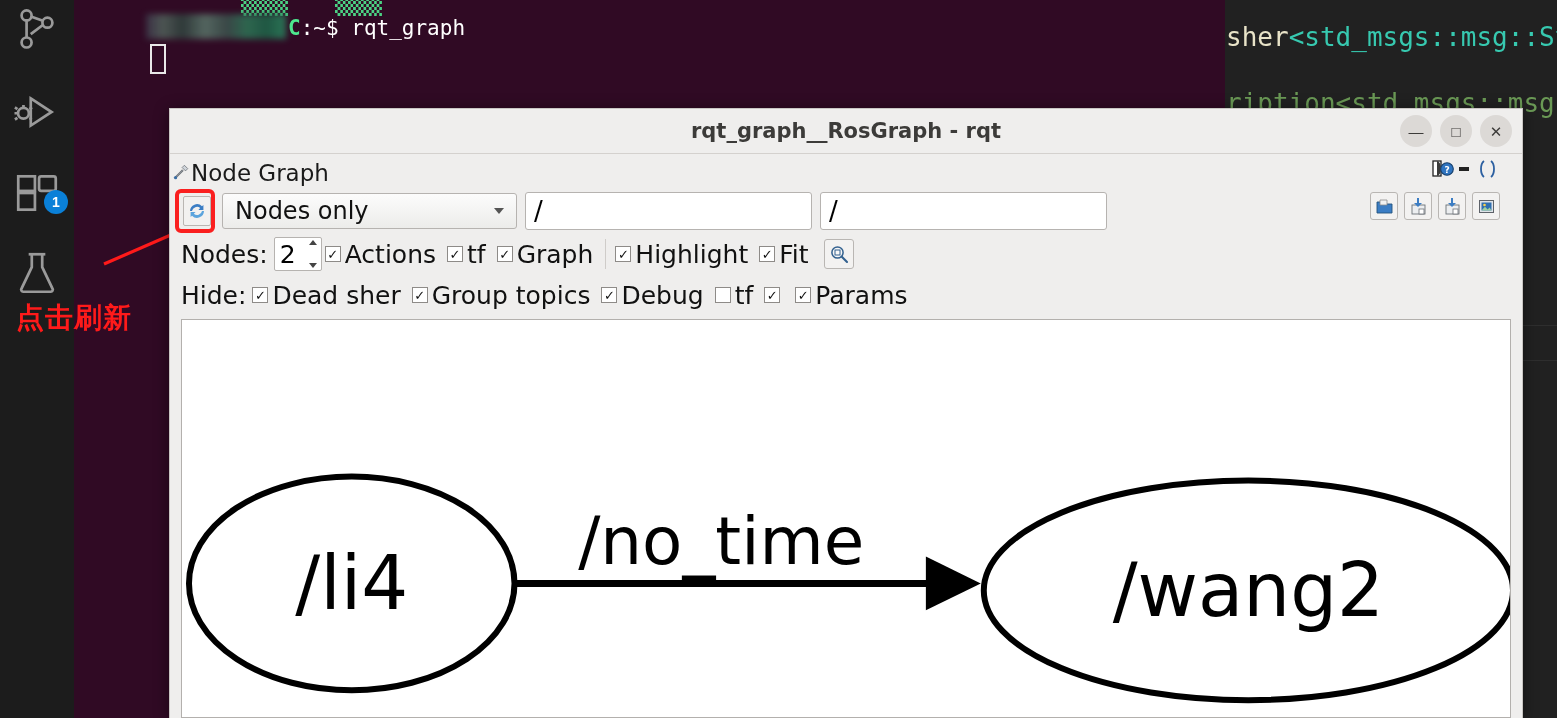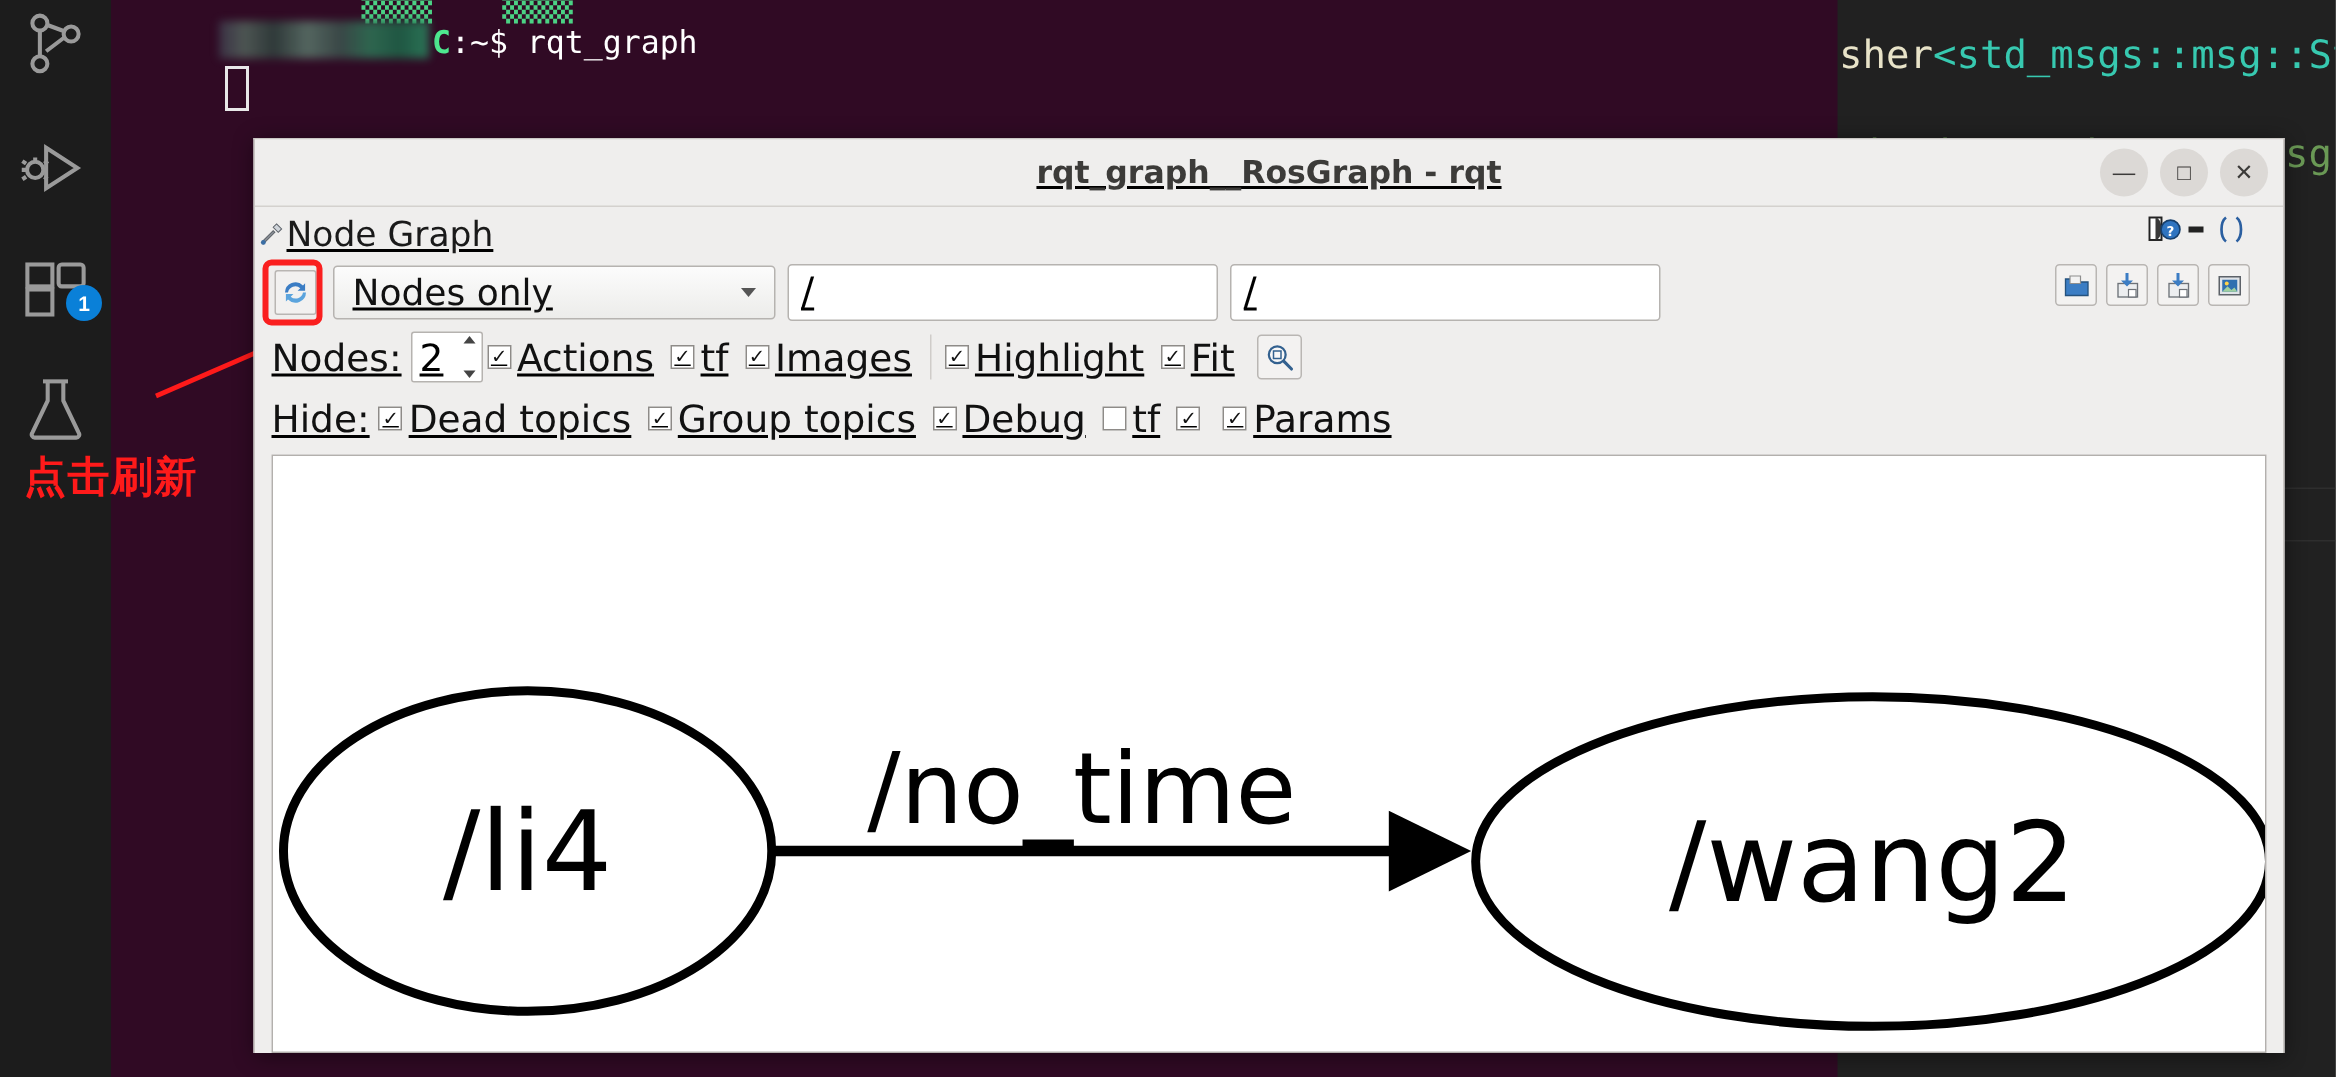--- a/index.html
+++ b/index.html
@@ -80,27 +80,27 @@
   .annot-text {
     position: absolute; left: 16px; top: 299px;
     color: #ff1a1a; font-size: 28px; font-weight: bold;
     font-family: "DejaVu Sans", sans-serif;
     letter-spacing: 1px;
   }
   .annot-arrow { position: absolute; left: 100px; top: 218px; }
 
   
   .rqt-window {
-    position: absolute; left: 169px; top: 92px;
+    position: absolute; left: 169px; top: 108px;
     width: 1354px; height: 610px;
     background: #efeeed;
     border: 1px solid #c9c6c3;
     border-bottom: none;
     box-shadow: 0 2px 14px rgba(0,0,0,.45);
-    display: flex; flex-direction: column; text-decoration: underline;
+    display: flex; flex-direction: column;
   }
   .titlebar {
     position: relative; height: 45px; flex: 0 0 45px;
     background: #efeeed;
     border-bottom: 1px solid #d4d1ce;
     display: flex; align-items: center; justify-content: center;
   }
   .title-text {
     font-size: 21px; font-weight: bold; color: #3c3b39;
     font-family: "DejaVu Sans", sans-serif;
@@ -399,21 +399,21 @@
       <label class="chk">
         <span class="cbox">✓</span>
         <span>Actions</span>
       </label>
       <label class="chk">
         <span class="cbox">✓</span>
         <span>tf</span>
       </label>
       <label class="chk">
         <span class="cbox">✓</span>
-        <span>Images</span>
+        <span>Graph</span>
       </label>
       <span class="sep-v"></span>
       <label class="chk" style="margin-left:0">
         <span class="cbox">✓</span>
         <span>Highlight</span>
       </label>
       <label class="chk">
         <span class="cbox">✓</span>
         <span>Fit</span>
       </label>
@@ -423,21 +423,21 @@
           <rect x="6" y="6" width="5" height="5" fill="none" stroke="#33618f" stroke-width="1"></rect>
           <path d="M12.8 12.8 L18 18" stroke="#33618f" stroke-width="2.1" stroke-linecap="round"></path>
         </svg>
       </span>
     </div>
 
     <div class="opt-row second">
       <span class="opt-label">Hide:</span>
       <label class="chk">
         <span class="cbox">✓</span>
-        <span>Dead topics</span>
+        <span>Dead sher</span>
       </label>
       <label class="chk">
         <span class="cbox">✓</span>
         <span>Group topics</span>
       </label>
       <label class="chk">
         <span class="cbox">✓</span>
         <span>Debug</span>
       </label>
       <label class="chk">

